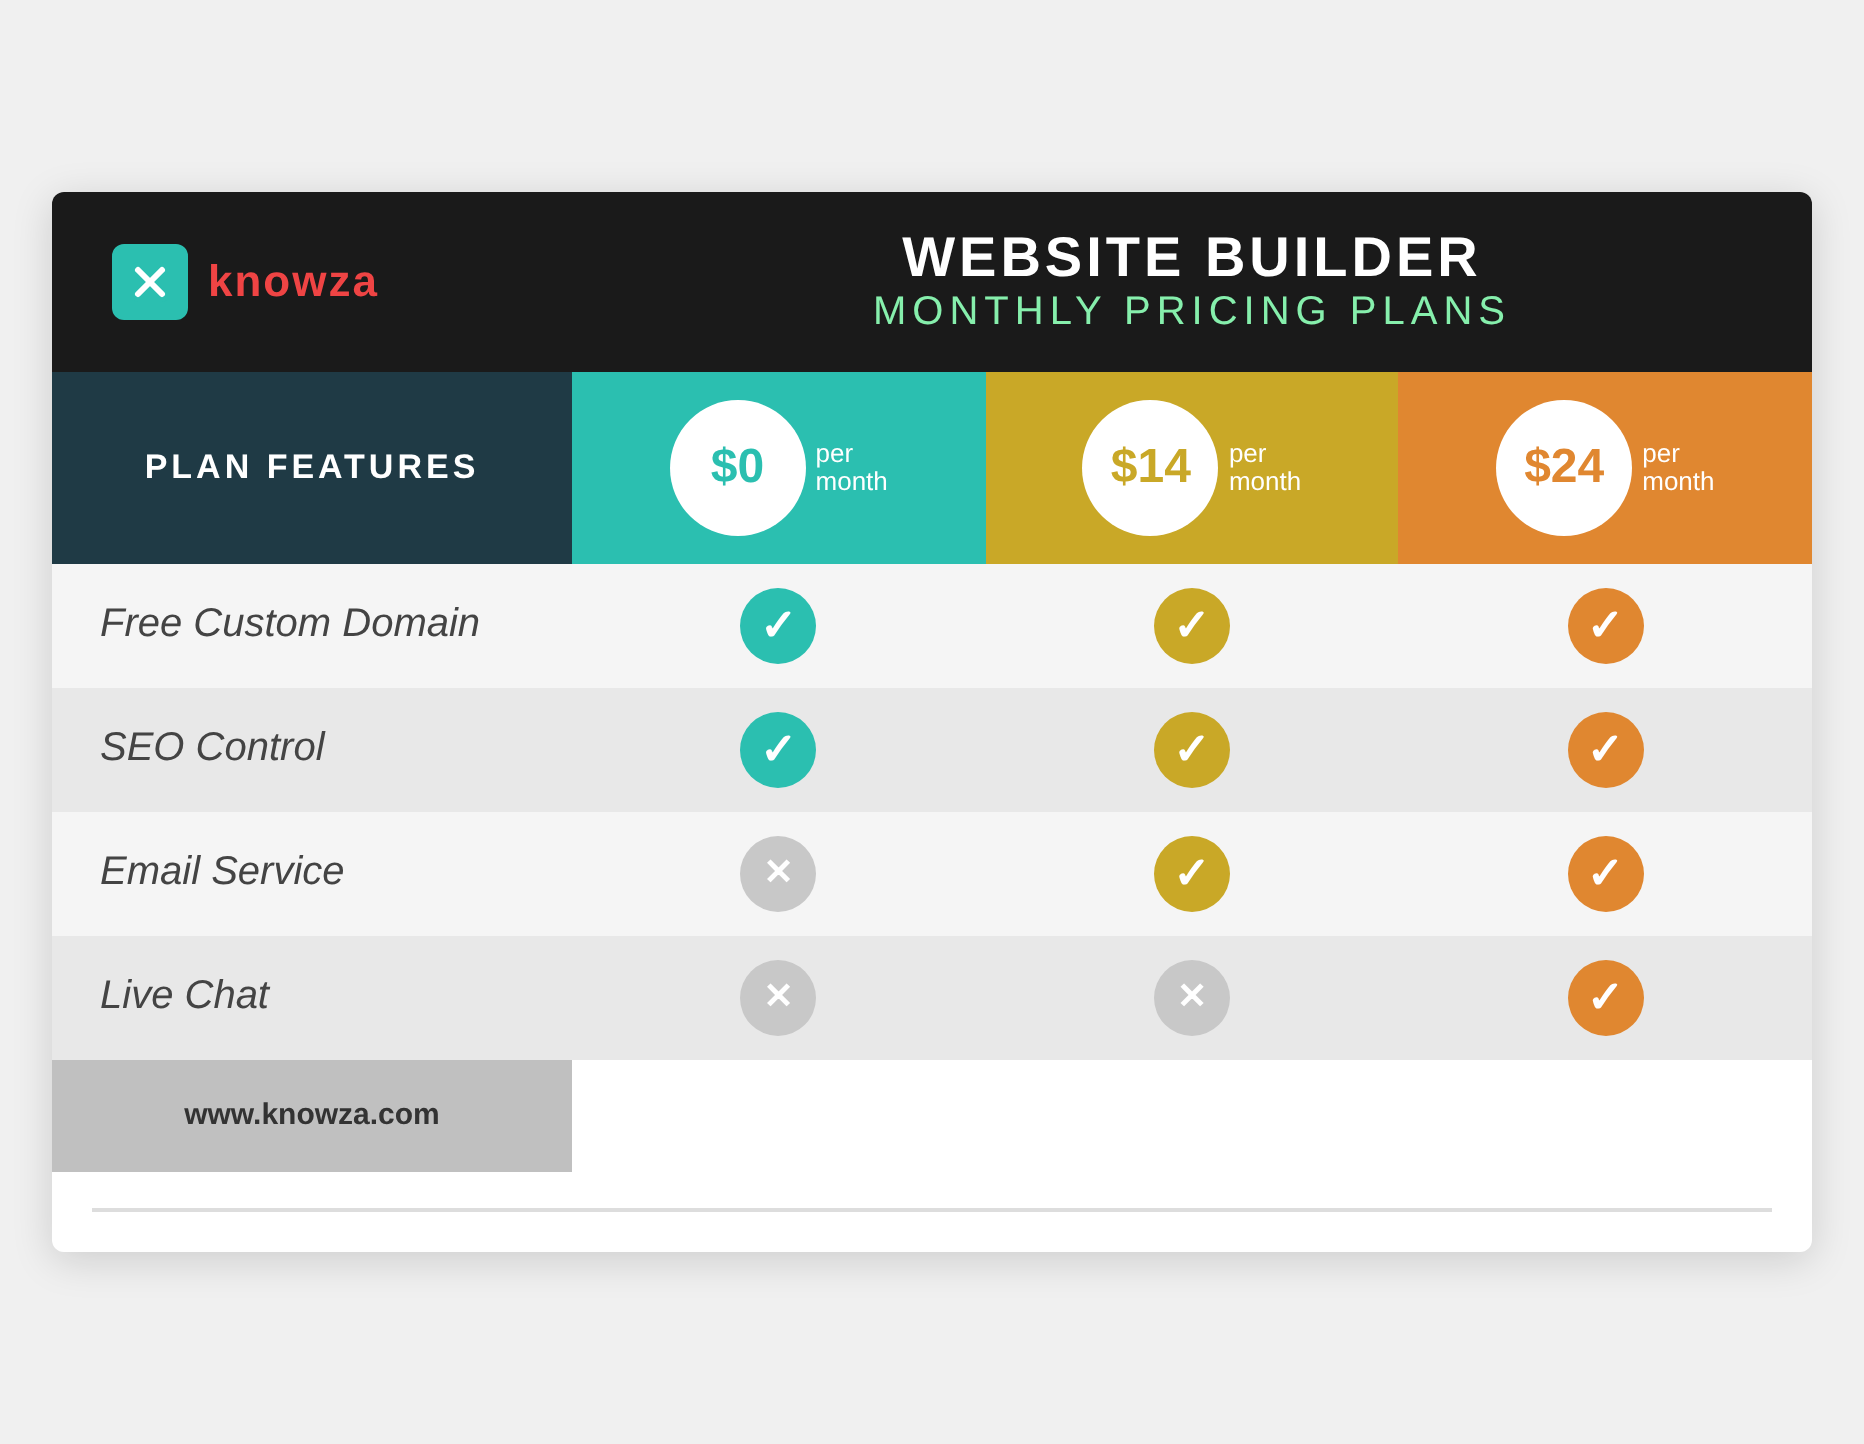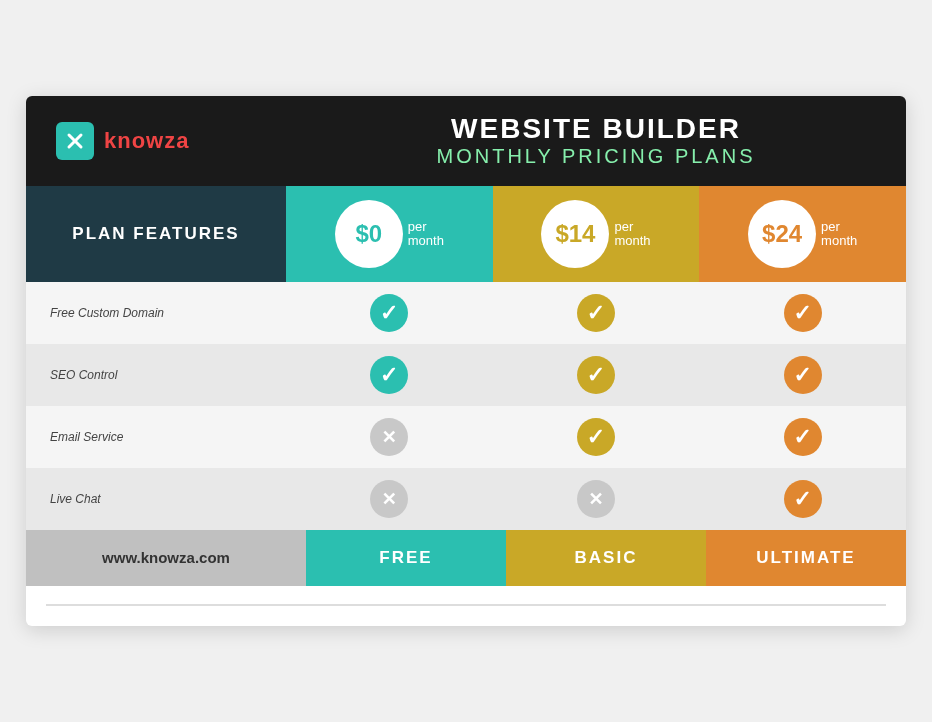--- a/index.html
+++ b/index.html
@@ -163,21 +163,21 @@
       background: #e8e8e8;
     }
     .table-row:nth-child(odd) {
       background: #f5f5f5;
     }
     .feature-cell {
       width: 260px;
       flex-shrink: 0;
       padding: 10px 24px;
       font-style: italic;
-      font-size: 12px;
+      font-size: 20px;
       color: #444;
       display: flex;
       align-items: center;
     }
     .check-cells {
       flex: 1;
       display: flex;
     }
     .check-cell {
       flex: 1;
@@ -200,21 +200,21 @@
     .icon-check-orange { background: #e08730; color: #fff; }
     .icon-x-gray { background: #c8c8c8; color: #fff; }
 
     
     .footer-row {
       display: flex;
       align-items: stretch;
       min-height: 56px;
     }
     .footer-domain {
-      width: 280px;
+      width: 260px;
       flex-shrink: 0;
       background: #c0c0c0;
       display: flex;
       align-items: center;
       justify-content: center;
       font-weight: bold;
       font-size: 15px;
       color: #333;
     }
     .footer-btns {
@@ -390,22 +390,17 @@
             <div class="icon-circle icon-check-orange">
               <span class="check-symbol"></span>
             </div>
           </div>
       </div>
     </div>
     </div>
 
   <div class="footer-row">
     <div class="footer-domain">www.knowza.com</div>
-    <div class="footer-btns">
-      <div class="footer-btn free">FREE</div>
-      <div class="footer-btn basic">BASIC</div>
-      <div class="footer-btn ultimate">ULTIMATE</div>
-    </div>
   </div>
 
   <div class="bottom-line"></div>
 
 </div>
 
 </body></html>

